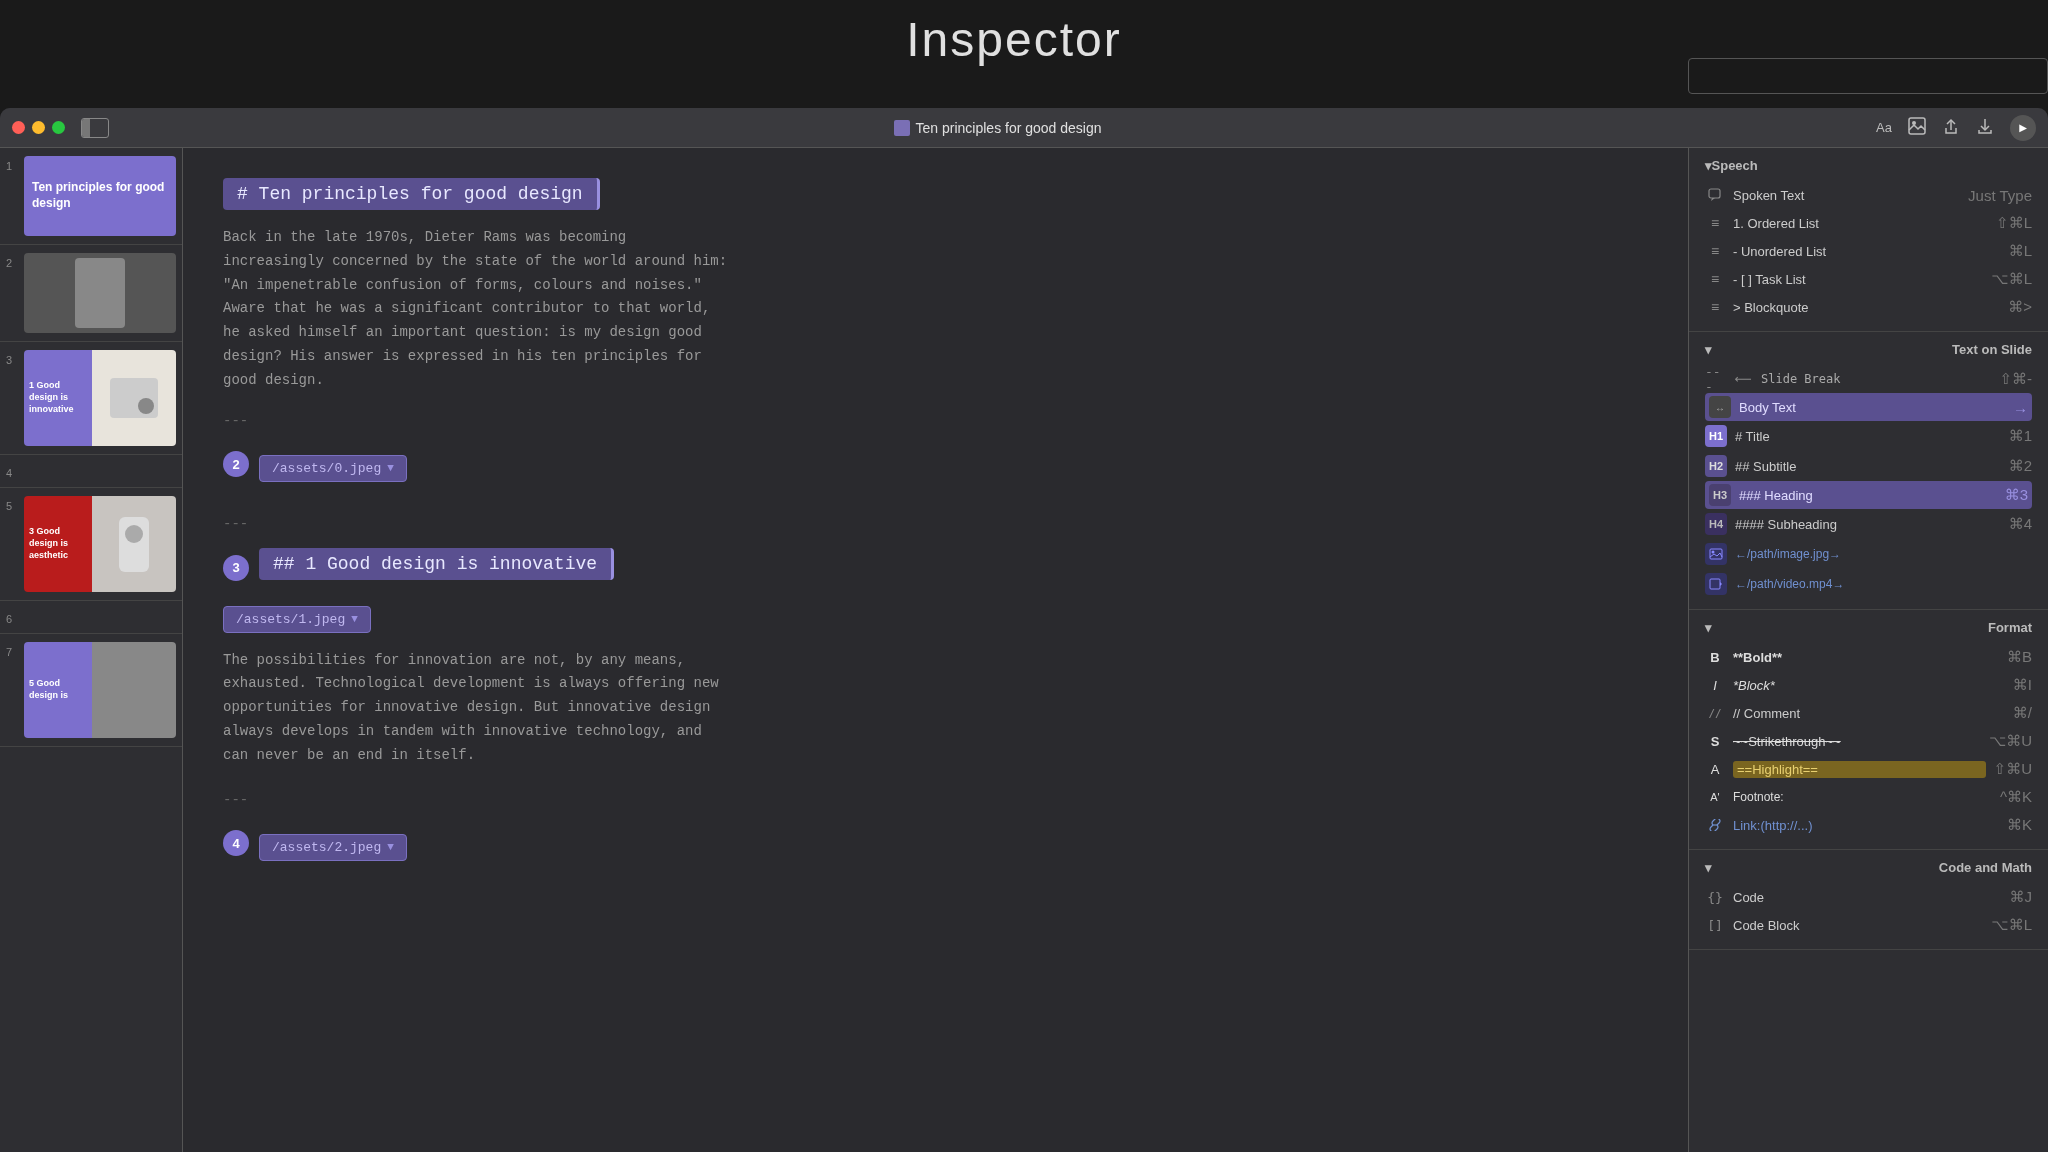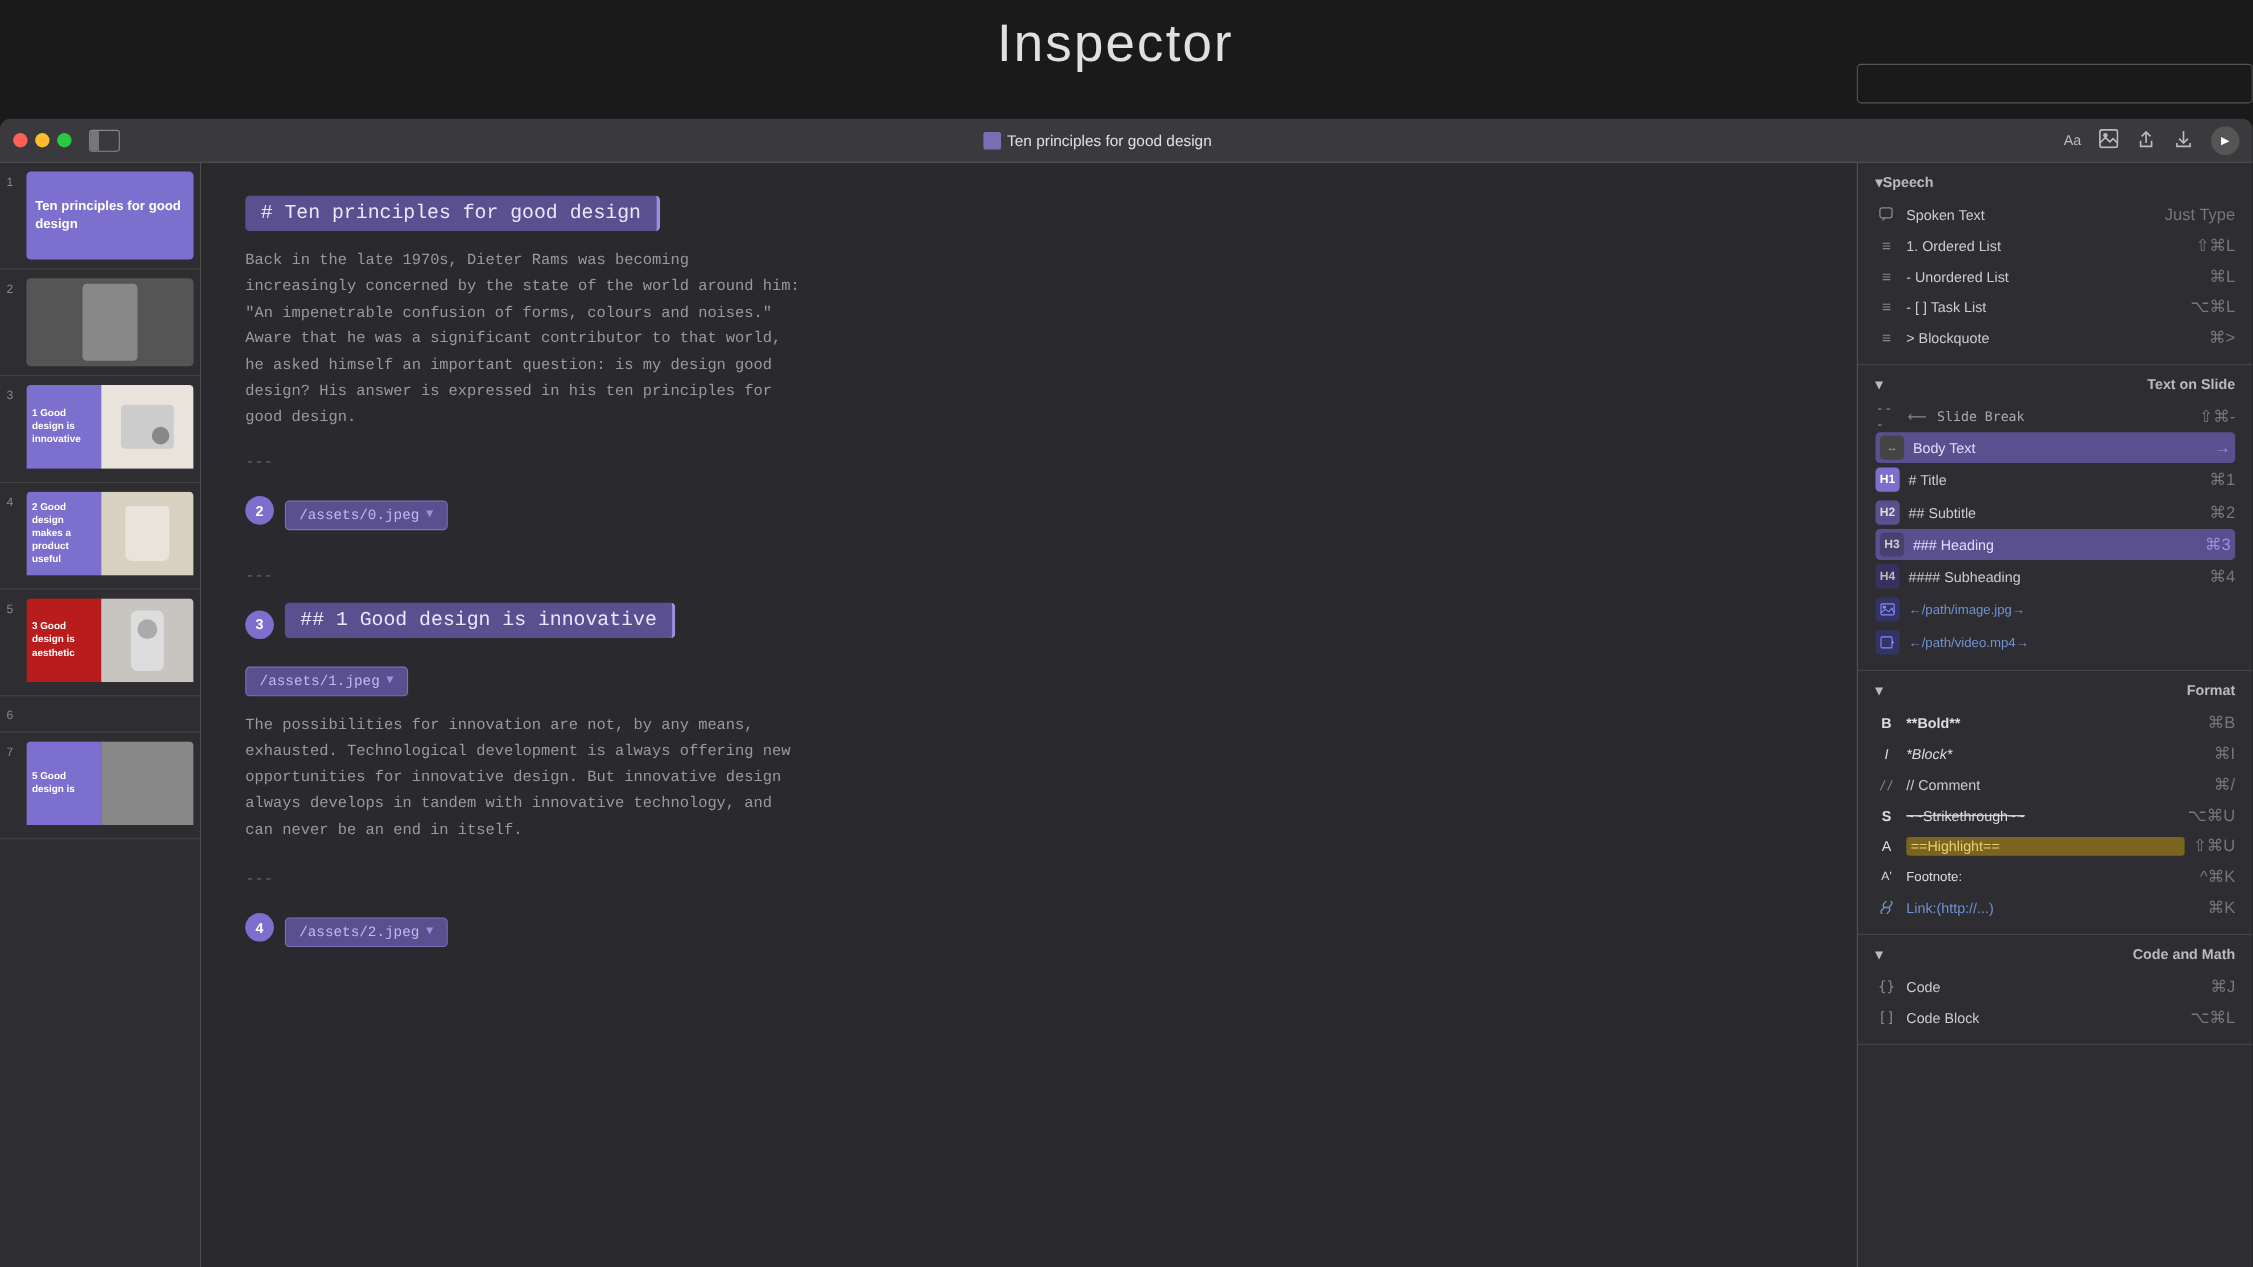--- a/index.html
+++ b/index.html
@@ -202,21 +202,21 @@
       width: 50px;
       height: 70px;
       background: #888;
       border-radius: 4px;
     }
 
     
     .slide-split {
       display: flex;
       width: 100%;
-      height: 76px;
+      height: 96px;
       border-radius: 13px;
     }
     .split-left {
       width: 45%;
       padding: 4px 5px;
       display: flex;
       flex-direction: column;
       justify-content: center;
     }
     .split-right {
@@ -578,30 +578,20 @@
               <div class="radio-img">
                 <div class="radio-speaker"></div>
               </div>
             </div>
           </div>
         </div>
       </div>
 
       <div class="slide-item">
         <span class="slide-number">4</span>
-        <div class="slide-thumb">
-          <div class="slide-split">
-            <div class="split-left" style="background:#7c6fcd;">
-              <span class="split-label">2 Good design makes a product useful</span>
-            </div>
-            <div class="split-right" style="background:#d8d0c0;">
-              <div class="bag-img"></div>
-            </div>
-          </div>
-        </div>
       </div>
 
       <div class="slide-item">
         <span class="slide-number">5</span>
         <div class="slide-thumb">
           <div class="slide-split">
             <div class="split-left" style="background:#b91c1c;">
               <span class="split-label">3 Good design is aesthetic</span>
             </div>
             <div class="split-right" style="background:#c8c4c0;">

